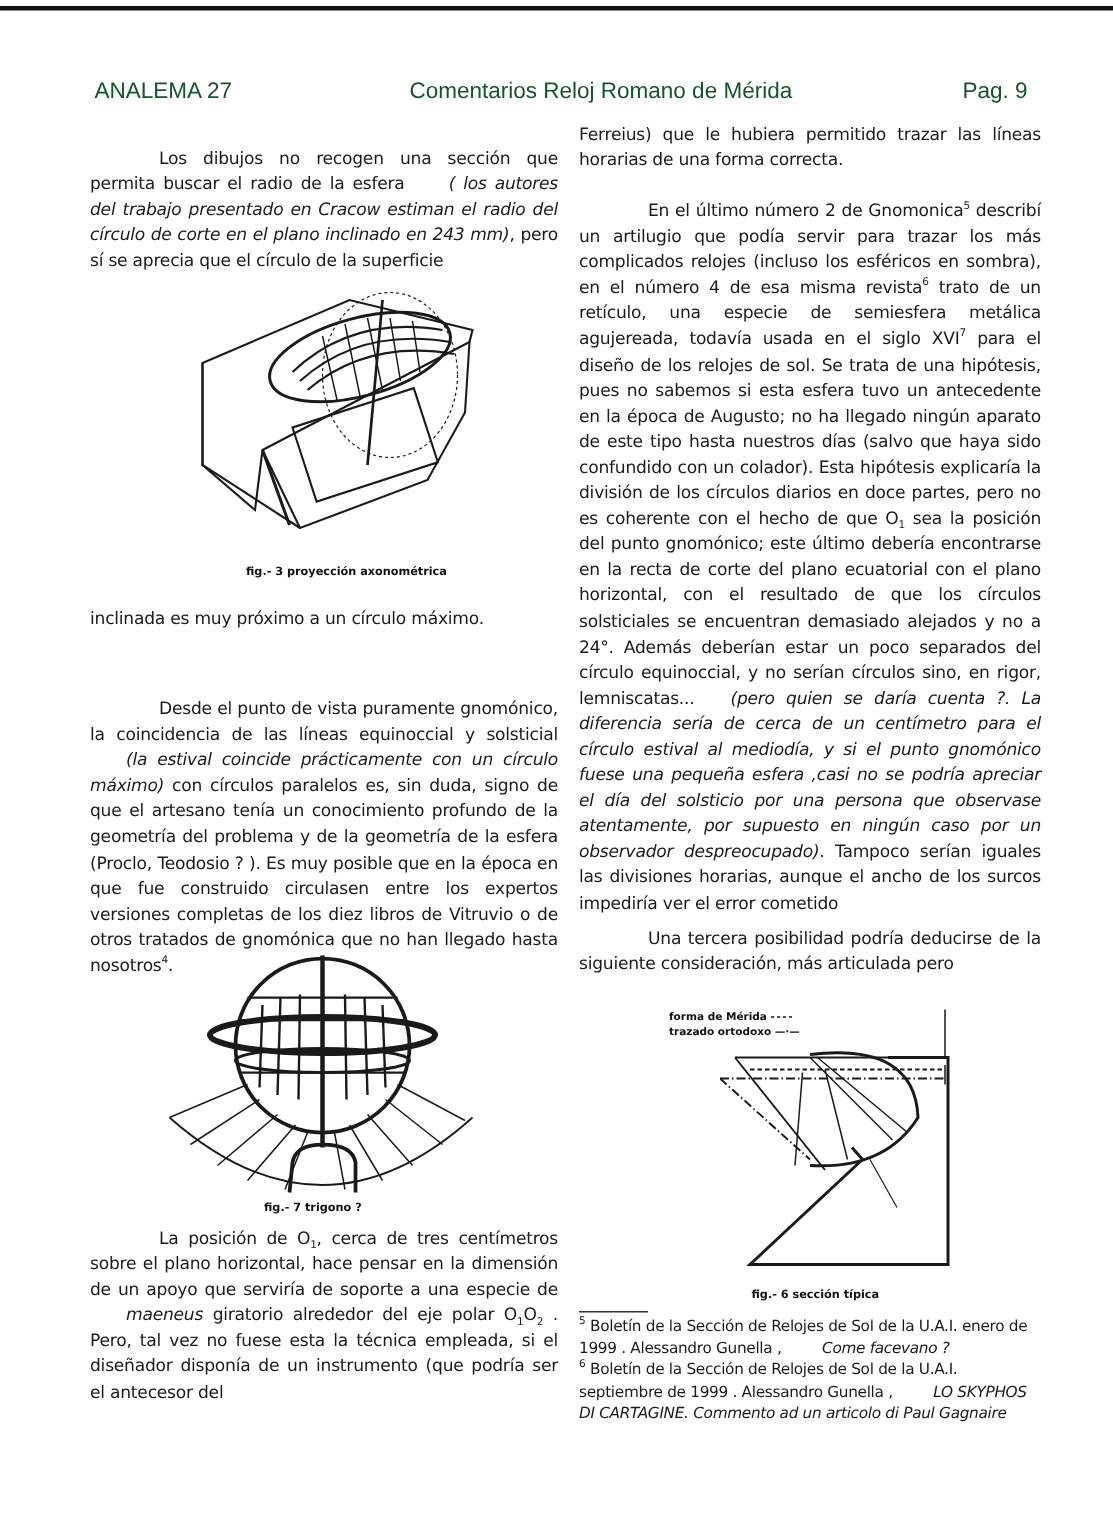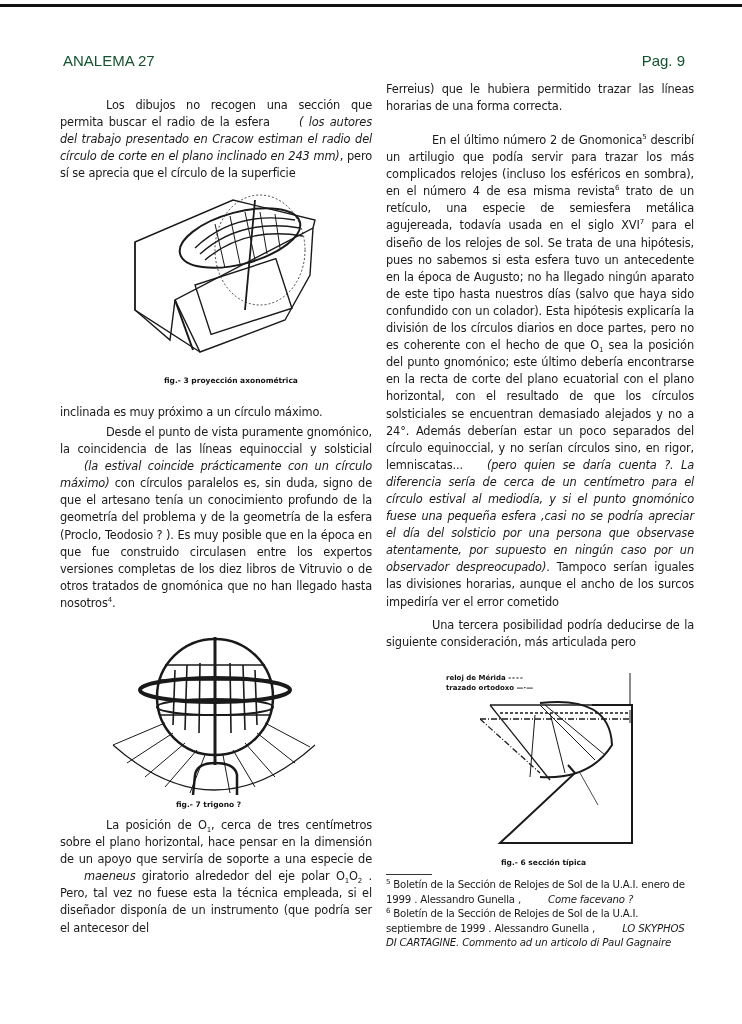--- a/index.html
+++ b/index.html
@@ -24,20 +24,21 @@
   .footnotes p { margin: 0; }
   .legend { position: absolute; font-family: "DejaVu Sans", sans-serif; font-weight: bold; font-size: 7px; color: #111; white-space: nowrap; }
 </style>
 </head>
 <body>
 
 <div class="scanline"></div>
 
 <div class="header">
   <span class="left">ANALEMA 27</span>
+  <span class="center">Comentarios Reloj Romano de Mérida</span>
   <span class="right">Pag. 9</span>
 </div>
 
 <div class="col col-left" style="top:97px;">
   <p class="p indent"><span>Los dibujos no recogen  una sección que permita buscar el radio de la esfera </span><span class="it">( los autores del trabajo presentado en Cracow estiman el radio del círculo de corte en el plano inclinado en 243 mm)</span><span>, pero sí se aprecia que el círculo de la superficie</span></p>
 </div>
 
 <div class="figure" style="left:115px; top:190px; width:220px; height:175px;">
   <svg width="220" height="175" viewBox="0 0 220 175" fill="none" stroke="#1a1a1a" stroke-width="1.4">
     <path d="M20 52 L118 10 L200 30 L198 38 L60 110 L55 150 L20 120 Z"></path>
@@ -53,21 +54,21 @@
     <ellipse cx="145" cy="60" rx="45" ry="55" stroke-width="0.8" stroke-dasharray="2 2"></ellipse>
     <path d="M140 10 L130 120" stroke-width="1.8"></path>
   </svg>
 </div>
 <div class="caption" style="left:164px; top:376px;">fig.- 3 proyección axonométrica</div>
 
 <div class="col col-left" style="top:404px;">
   <p class="p">inclinada es muy próximo a un círculo máximo.</p>
 </div>
 
-<div class="col col-left" style="top:424px;">
+<div class="col col-left" style="top:464px;">
   <p class="p indent"><span>Desde el punto de vista puramente gnomónico, la coincidencia de las líneas equinoccial y solsticial </span><span class="it">(la estival coincide prácticamente con un círculo máximo)</span><span> con círculos paralelos es, sin duda, signo de que el artesano tenía un conocimiento profundo de la geometría del problema y de la geometría de la esfera (Proclo, Teodosio ? ). Es muy posible que en la época en que fue construido circulasen entre los expertos versiones completas de los diez libros de Vitruvio o de otros tratados de gnomónica que no han llegado hasta nosotros</span><sup>4</sup><span>.</span></p>
 </div>
 
 <div class="figure" style="left:105px; top:635px; width:240px; height:170px;">
   <svg width="240" height="170" viewBox="0 0 240 170" fill="none" stroke="#1a1a1a" stroke-width="1.3">
     <circle cx="110" cy="62" r="58" stroke-width="2.5"></circle>
     <ellipse cx="110" cy="55" rx="75" ry="12" stroke-width="4"></ellipse>
     <ellipse cx="110" cy="72" rx="58" ry="8" stroke-width="2"></ellipse>
     <path d="M60 30 L160 30 M55 45 L165 45 M55 80 L165 80" stroke-width="1.5"></path>
     <path d="M70 35 L68 90 M82 30 L80 95 M95 28 L94 98 M125 28 L126 98 M138 30 L140 95 M150 35 L152 90" stroke-width="1.6"></path>
@@ -88,21 +89,21 @@
 </div>
 
 <div class="col col-right" style="top:132px;">
   <p class="p indent"><span>En el último número 2 de Gnomonica</span><sup>5</sup><span> describí un artilugio que podía servir para trazar los más complicados relojes (incluso los esféricos en sombra), en el número 4 de esa misma revista</span><sup>6</sup><span> trato de un retículo, una especie de semiesfera metálica agujereada, todavía usada en el siglo XVI</span><sup>7</sup><span> para el diseño de los relojes de sol. Se trata de una hipótesis, pues no sabemos si esta esfera tuvo un antecedente en la época de Augusto; no ha llegado ningún aparato de este tipo hasta nuestros días (salvo que haya sido confundido con un colador). Esta hipótesis explicaría la división de los círculos diarios en doce partes, pero no es coherente con el hecho de que O</span><sub>1</sub><span> sea la posición del punto gnomónico; este último debería encontrarse en la recta de corte del plano ecuatorial con el plano horizontal, con el resultado de que los círculos solsticiales se encuentran demasiado alejados y no a 24°. Además deberían estar un poco separados del círculo equinoccial, y no serían círculos sino, en rigor, lemniscatas...</span><span class="it">(pero quien se daría cuenta ?. La diferencia sería de cerca de un centímetro para el círculo estival al mediodía, y si el punto gnomónico fuese una pequeña esfera ,casi no se podría apreciar el día del solsticio por una persona que observase atentamente, por supuesto en ningún caso por un observador despreocupado)</span><span>. Tampoco serían iguales las divisiones horarias, aunque el ancho de los surcos impediría ver el error cometido</span></p>
 </div>
 
 <div class="col col-right" style="top:617px;">
   <p class="p indent">Una tercera posibilidad podría deducirse de la siguiente consideración, más articulada pero</p>
 </div>
 
-<div class="legend" style="left:446px; top:674px;"><span>reloj de Mérida</span> <span style="letter-spacing:1px;">----</span></div>
+<div class="legend" style="left:446px; top:674px;"><span>forma de Mérida</span> <span style="letter-spacing:1px;">----</span></div>
 <div class="legend" style="left:446px; top:684px;"><span>trazado ortodoxo</span> <span>—·—</span></div>
 
 <div class="figure" style="left:480px; top:665px; width:160px; height:185px;">
   <svg width="160" height="185" viewBox="0 0 160 185" fill="none" stroke="#1a1a1a" stroke-width="1.3">
     <path d="M112 40 L152 40 L152 178 L20 178 L95 108 L88 100" stroke-width="2"></path>
     <path d="M10 40 L150 40"></path>
     <path d="M20 48 L150 48" stroke-dasharray="3 2"></path>
     <path d="M0 54 L150 54" stroke-dasharray="6 2 1 2"></path>
     <path d="M60 38 Q130 30 132 80 Q110 115 60 112" stroke-width="2"></path>
     <path d="M0 54 L60 108" stroke-dasharray="6 2 1 2"></path>

